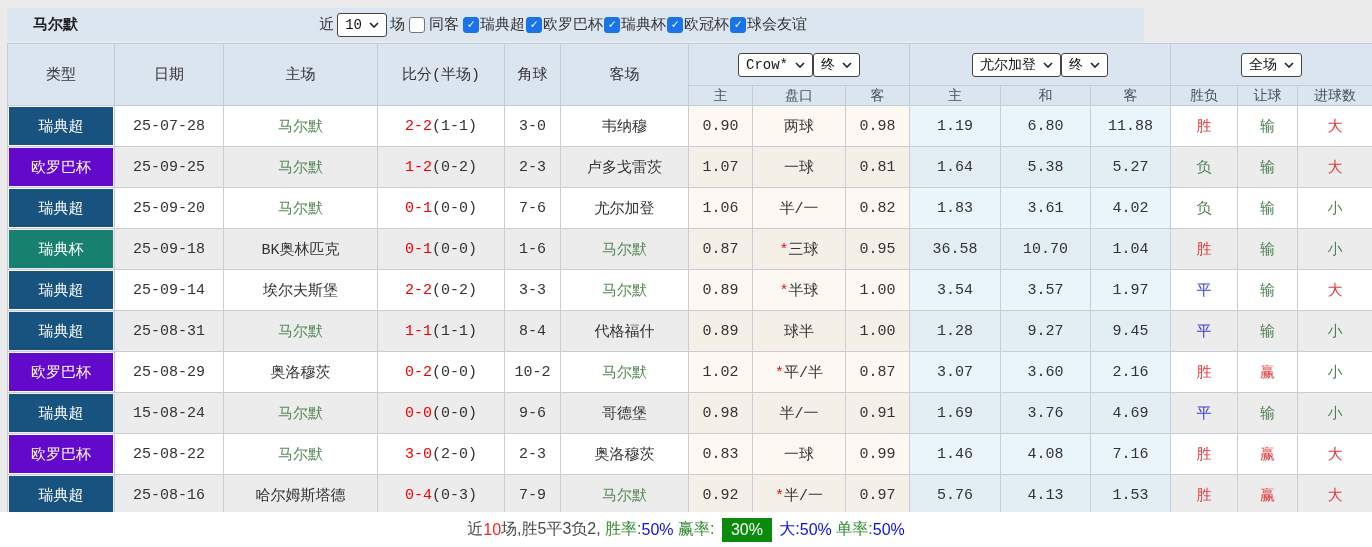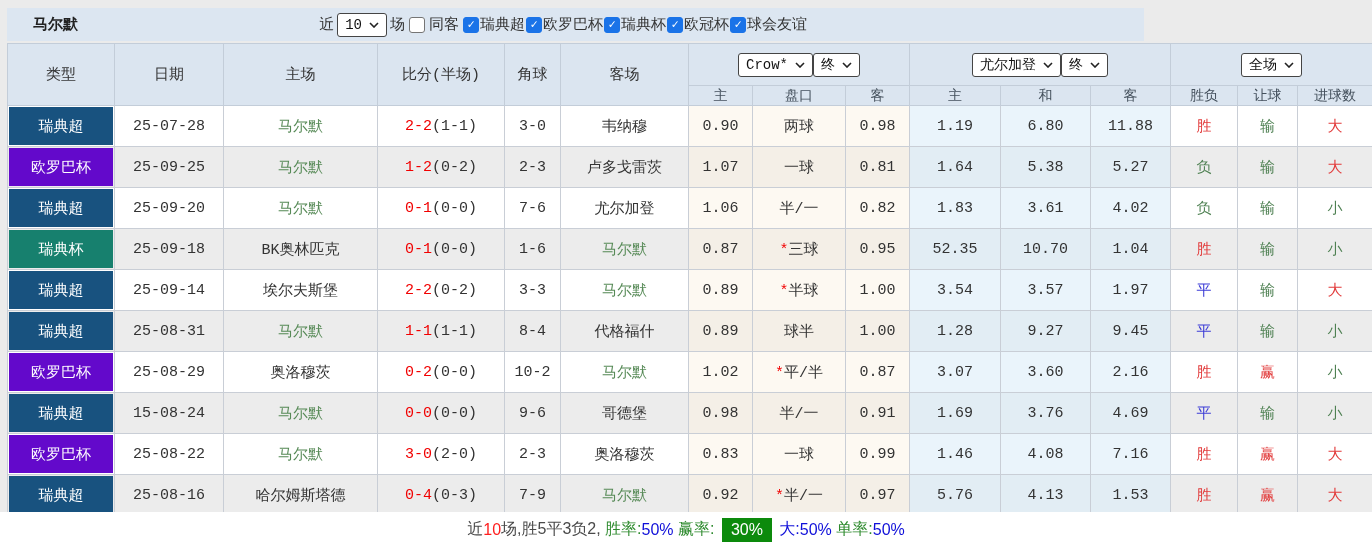--- a/index.html
+++ b/index.html
@@ -270,21 +270,21 @@
             <div class="badge" style="background: rgb(23, 128, 110);">瑞典杯</div>
           </td>
     <td>25-09-18</td>
     <td>BK奥林匹克</td>
     <td><span class="score-ft">0-1</span><span class="score-ht">(0-0)</span></td>
     <td>1-6</td>
     <td class="team-active">马尔默</td>
     <td>0.87</td>
     <td><span class="star">*</span>三球</td>
     <td>0.95</td>
-    <td>52.35</td>
+    <td>36.58</td>
     <td>10.70</td>
     <td>1.04</td>
     <td class="c-red">胜</td>
     <td class="c-green">输</td>
     <td class="c-green">小</td>
   </tr>
         <tr>
     <td class="type-cell">
             <div class="badge" style="background: rgb(24, 82, 127);">瑞典超</div>
           </td>

